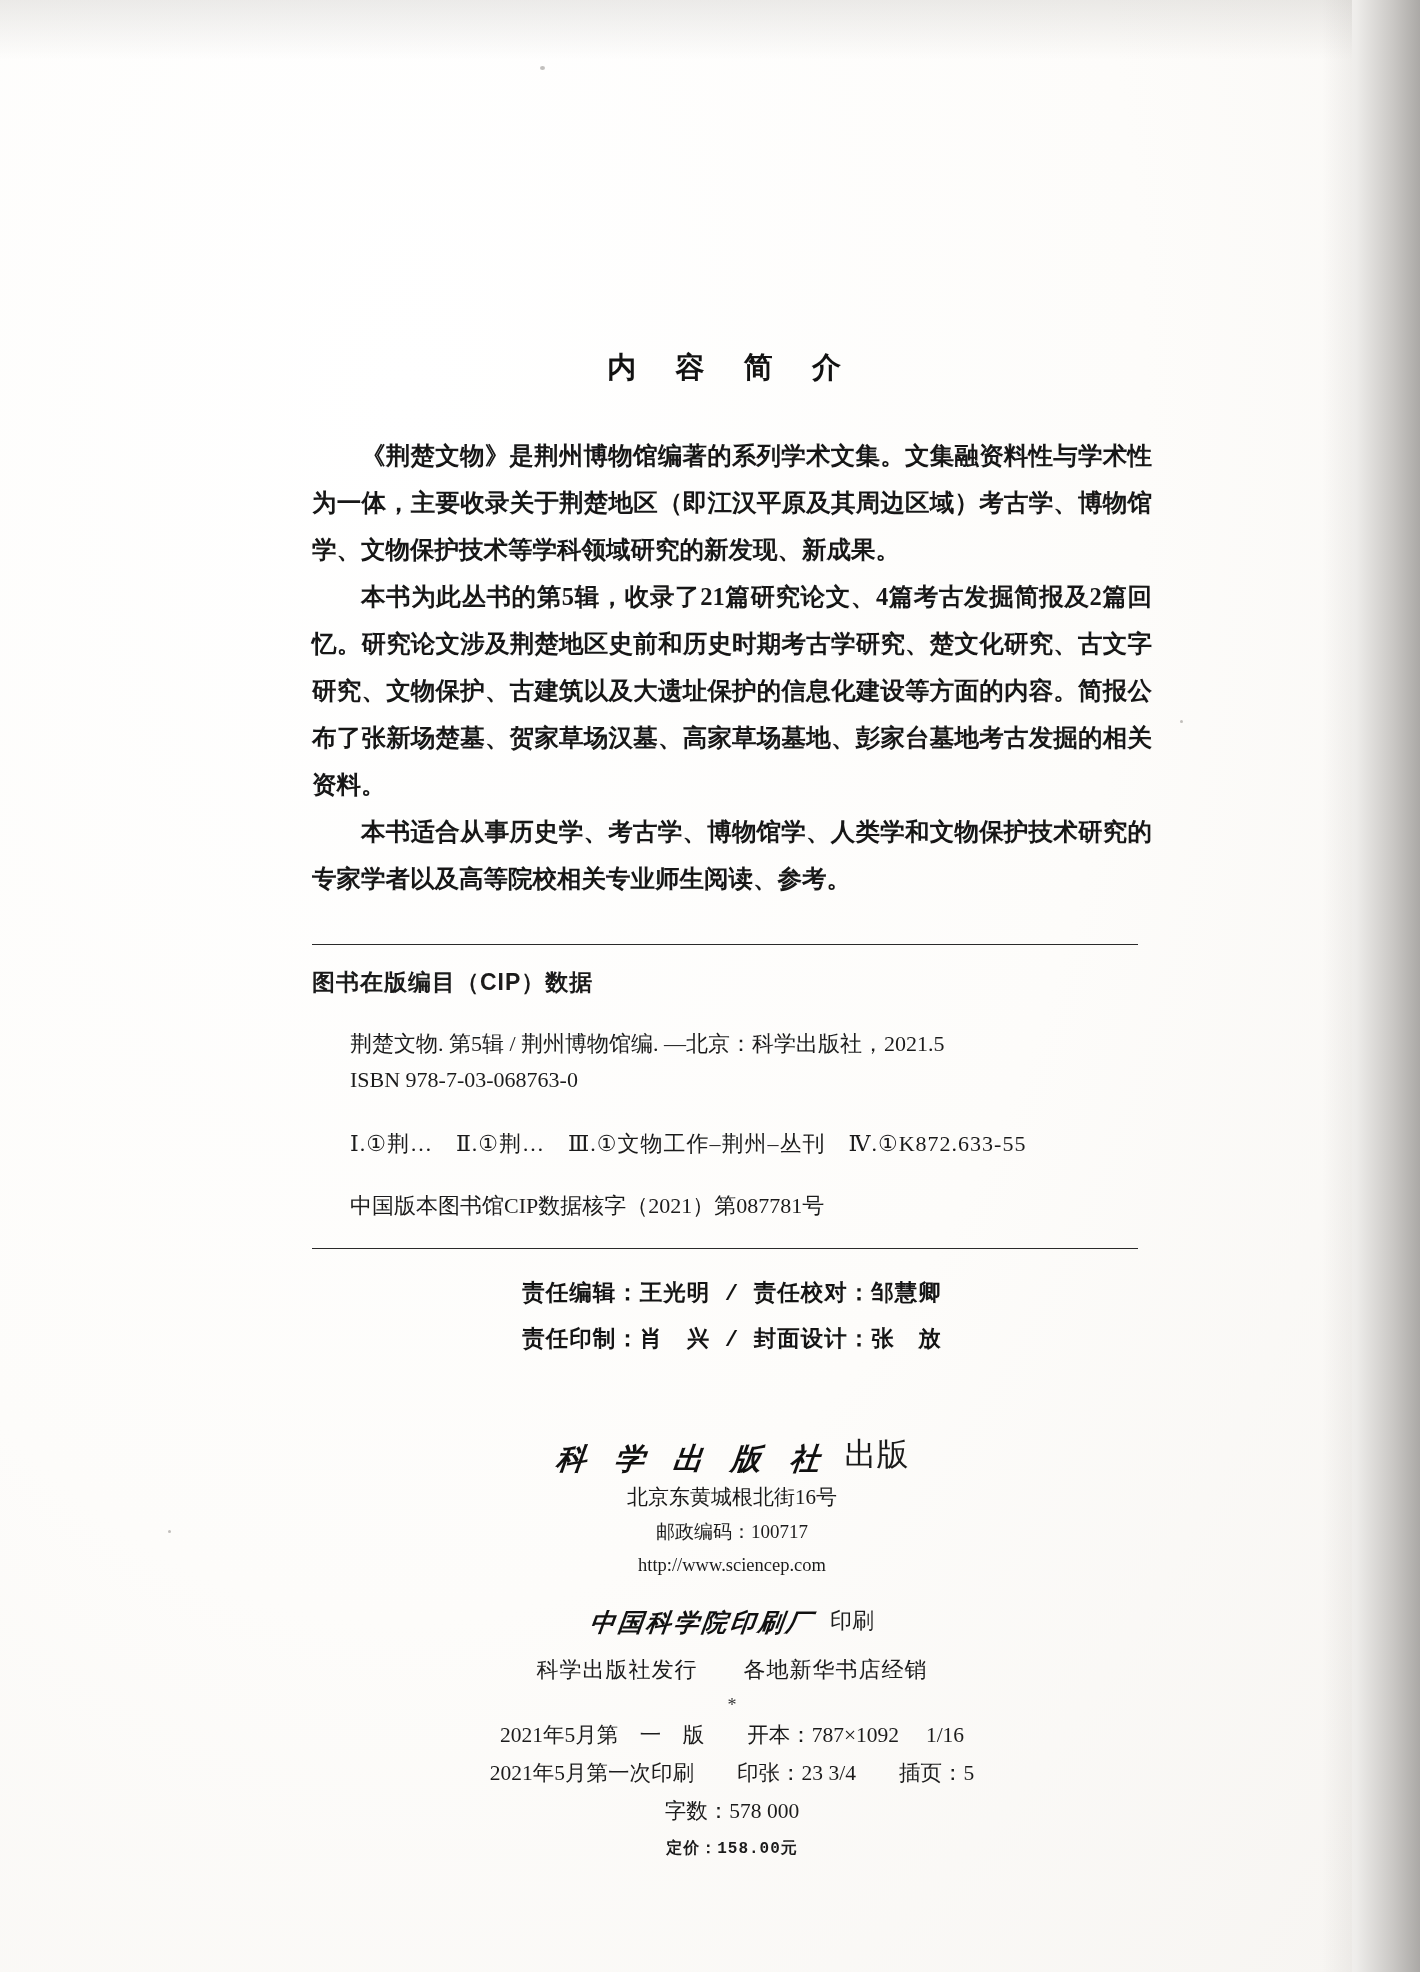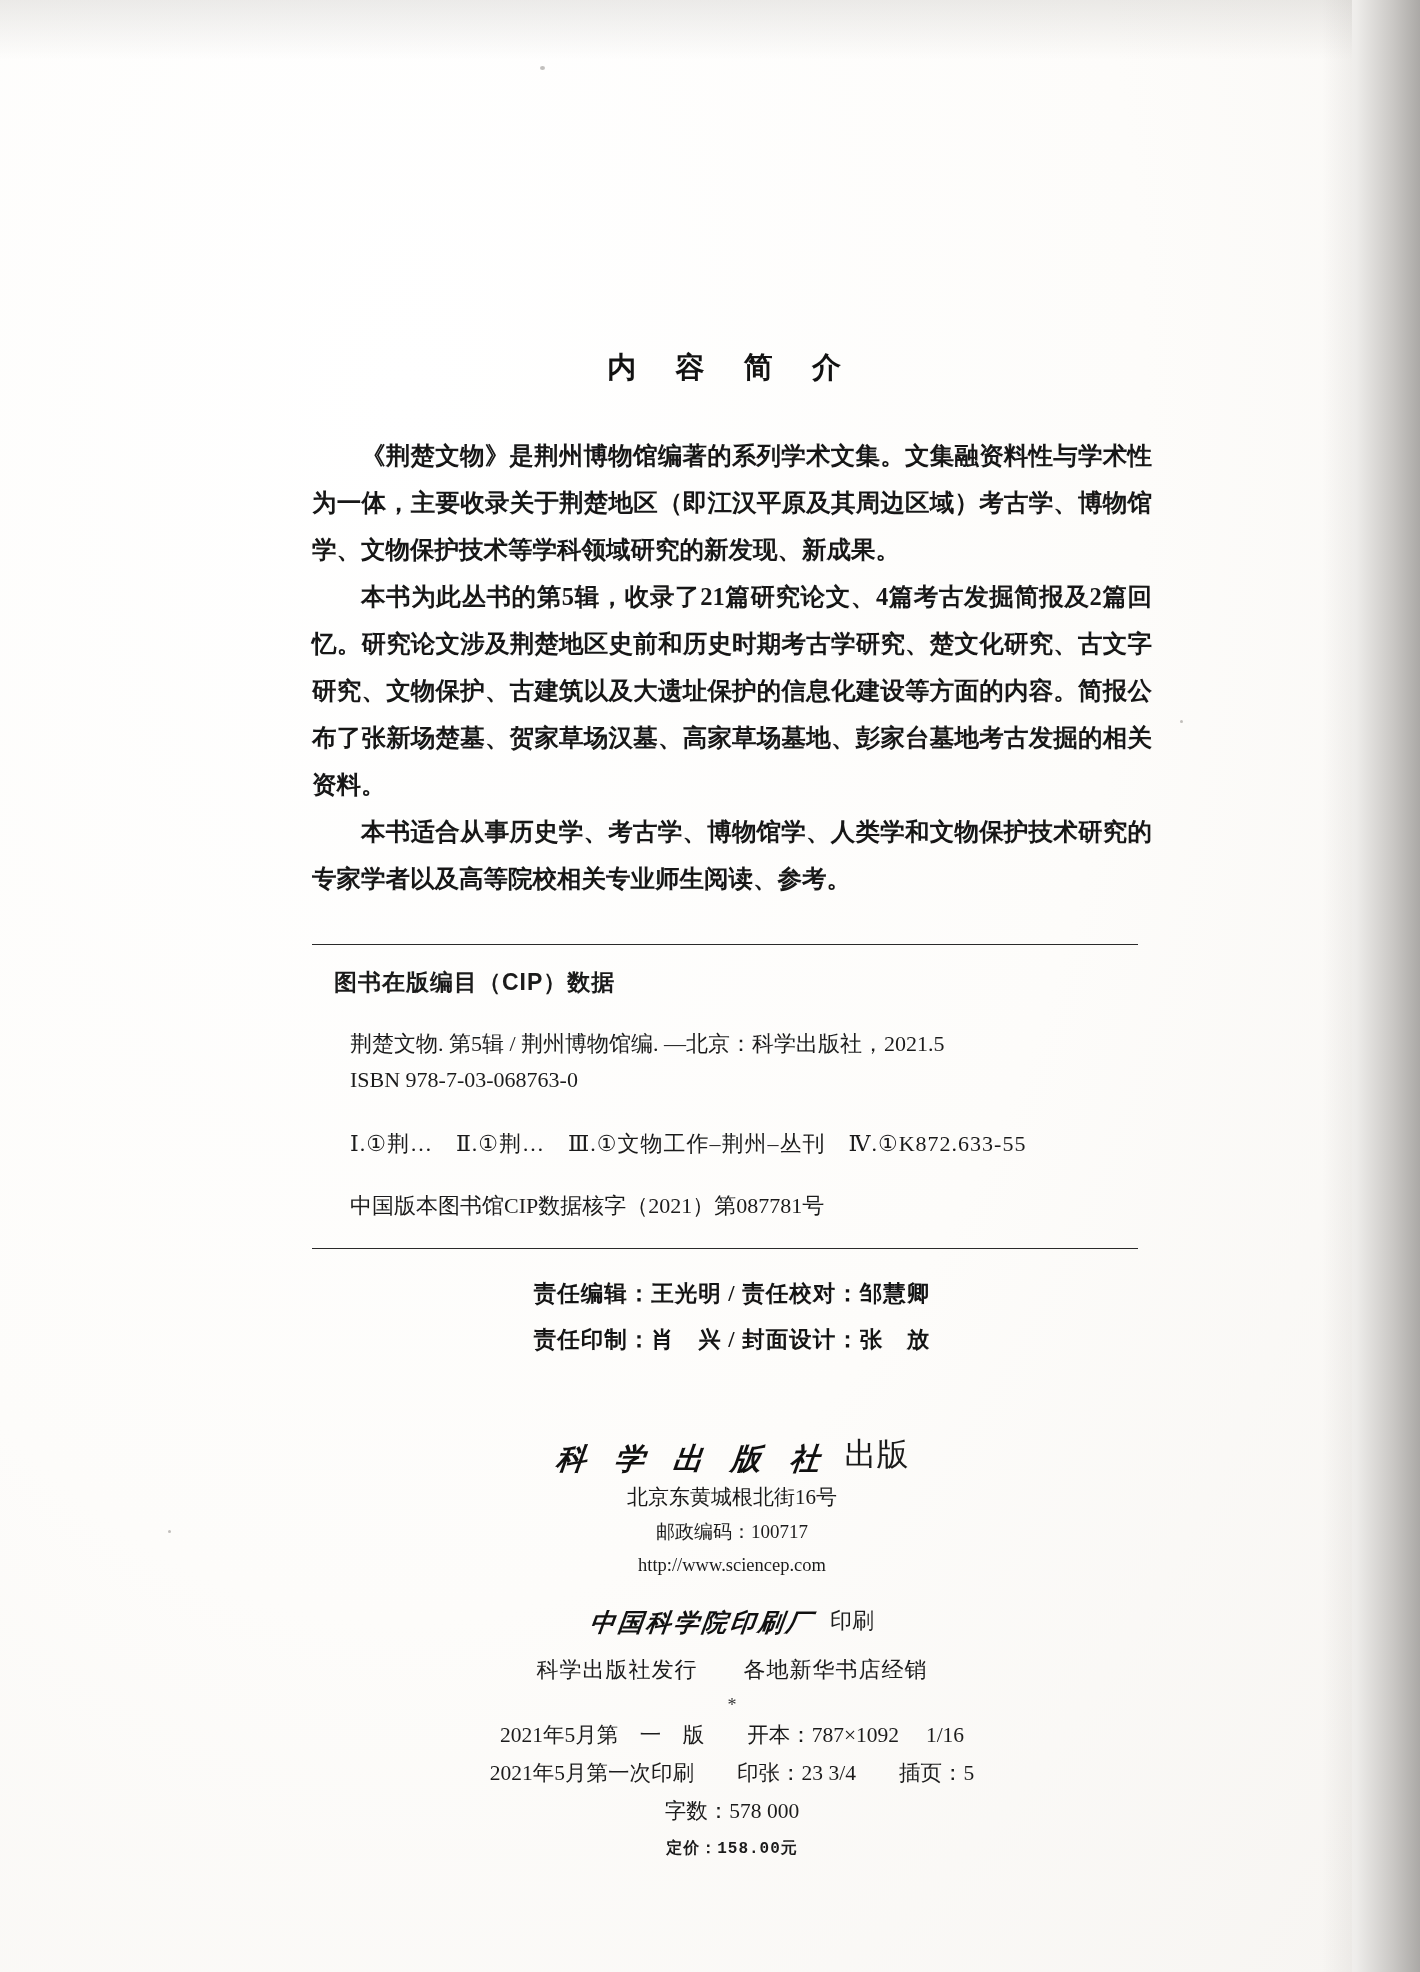--- a/index.html
+++ b/index.html
@@ -87,40 +87,39 @@
     width: 826px;
   }
   .rule-top { margin-top: 42px; }
   .rule-bottom { margin-top: 24px; }
 
   .cip-title {
     font-size: 23px;
     font-weight: bold;
     font-family: "Liberation Sans", "DejaVu Sans", sans-serif;
     margin-top: 22px;
-    margin-left: 22px;
     letter-spacing: 1px;
   }
   .cip-line {
     font-size: 22px;
     line-height: 36px;
     margin-left: 38px;
     margin-top: 0;
   }
   .cip-block1 { margin-top: 28px; }
   .cip-block2 { margin-top: 28px; letter-spacing: 1px; }
   .cip-block3 { margin-top: 26px; margin-bottom: 2px; }
 
   .staff {
     text-align: center;
     font-size: 22.5px;
     line-height: 46px;
     letter-spacing: 1px;
     margin-top: 22px;
-    font-family: Liberation Serif, serif;
+    font-family: Liberation Mono, monospace;
     font-weight: bold;
     color: #141414;
   }
   .staff div { font-weight: bold; }
 
   .pub-logo-row {
     margin-top: 70px;
     text-align: center;
     white-space: nowrap;
   }

